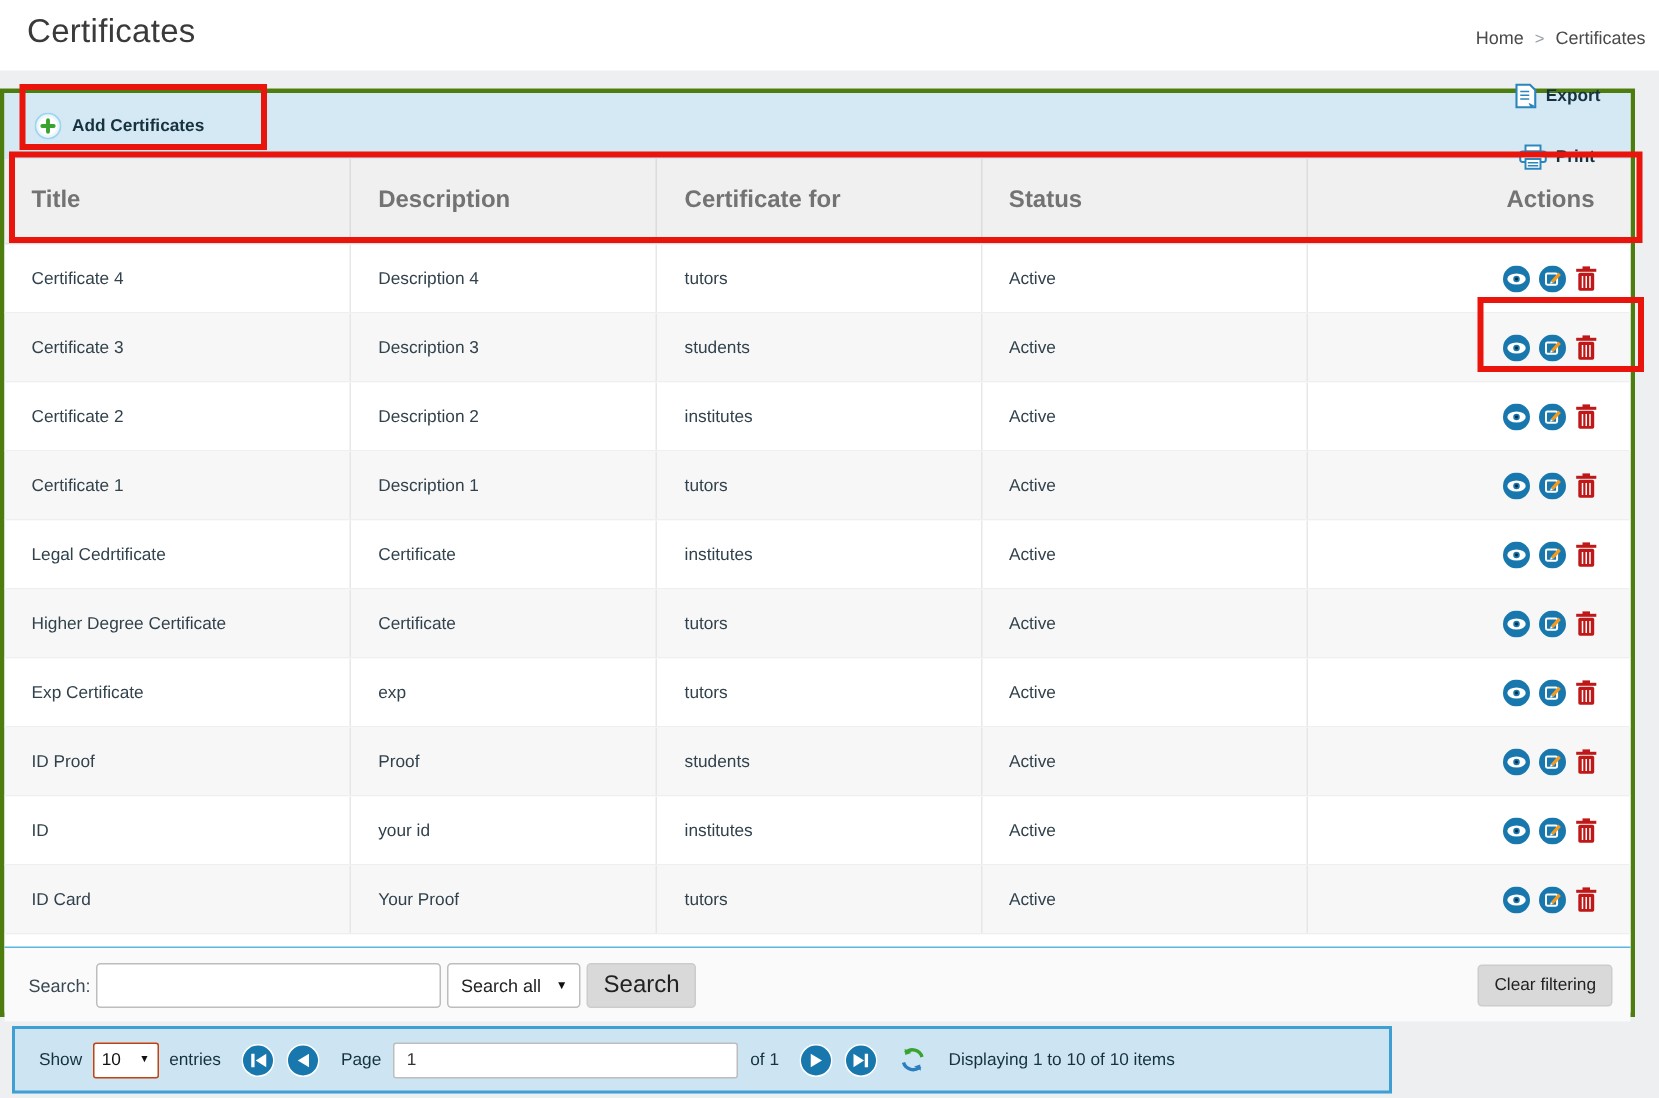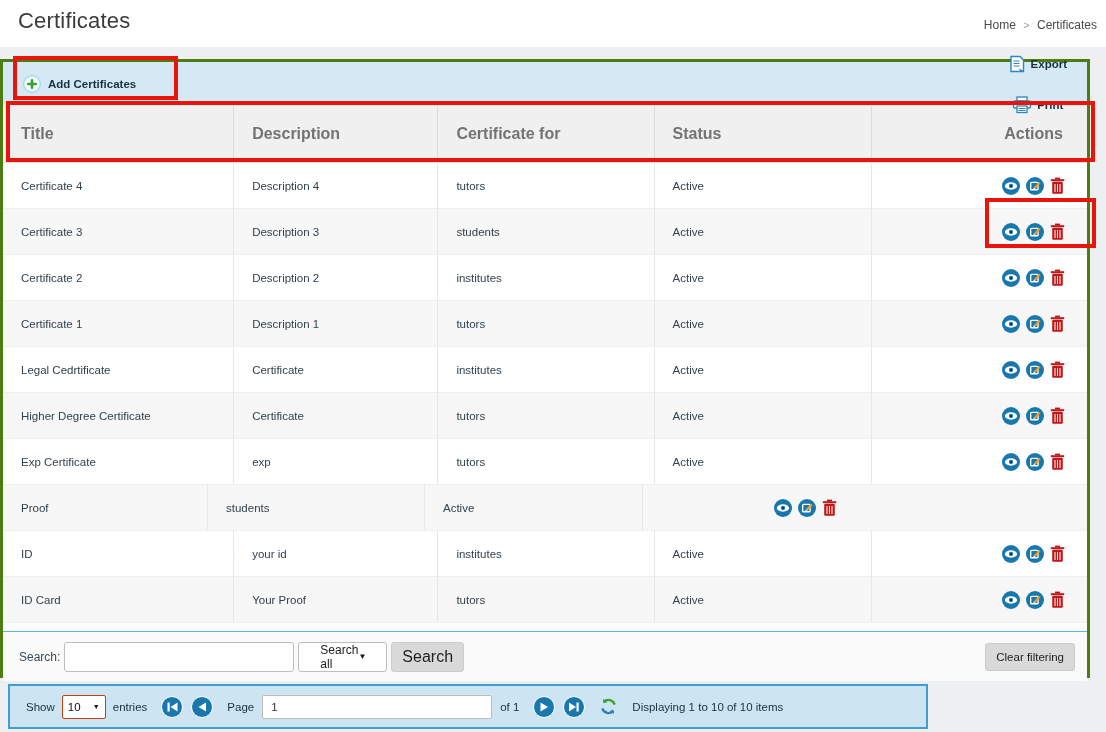--- a/index.html
+++ b/index.html
@@ -34,21 +34,21 @@
   .trow .cell { display:flex; align-items:center; padding:0 18px; font-size:11.5px; color:#32424c; border-right:1px solid #e7e7e7; overflow:hidden; white-space:nowrap; }
   .trow .cell:last-child { border-right:none; justify-content:flex-end; padding-right:22px; gap:6px; }
   .action-icon { width:18px; height:18px; cursor:pointer; display:inline-block; }
   .trash-icon { width:15px; height:18px; cursor:pointer; display:inline-block; }
 
   
   .spacer { height:8px; background:#ffffff; }
   .search-row { height:50px; background:#fafafa; border-top:1px solid #59b7e0; display:flex; align-items:center; padding:0 16px; position:relative; }
   .search-label { font-size:12px; color:#3a4a54; margin-right:4px; }
   .search-input { width:230px; height:30px; border:1px solid #bdbdbd; border-radius:3px; background:#fff; padding:0 8px; font-size:12px; color:#333; outline:none; }
-  .select-box { margin-left:4px; width:89px; height:30px; border:1px solid #bdbdbd; border-radius:3px; background:#fff; display:flex; align-items:center; justify-content:space-between; padding:0 21px; font-size:12px; color:#222; cursor:pointer; }
+  .select-box { margin-left:4px; width:89px; height:30px; border:1px solid #bdbdbd; border-radius:3px; background:#fff; display:flex; align-items:center; justify-content:space-between; padding:0 8px; font-size:12px; color:#222; cursor:pointer; }
   .select-box .arrow { font-size:8px; color:#111; }
   .gray-btn { margin-left:4px; height:30px; padding:0 10px; background:#d9d9d9; border:1px solid #cccccc; border-radius:3px; font-size:16px; color:#222; display:flex; align-items:center; cursor:pointer; }
   .clear-btn { position:absolute; right:12px; top:11px; height:28px; padding:0 10px; background:#d9d9d9; border:1px solid #cccccc; border-radius:3px; font-size:11.5px; color:#222; display:flex; align-items:center; cursor:pointer; }
 
   
   .pagination { position:absolute; left:8px; top:684px; width:920px; height:45px; background:#cde5f3; border:2px solid #3f9fd2; display:flex; align-items:center; padding:0 16px; font-size:11.5px; color:#16323f; }
   .pg-select { width:44px; height:24px; border:1px solid #c2410c; border-radius:2px; background:#fff; display:flex; align-items:center; justify-content:space-between; padding:0 5px; font-size:11.5px; color:#111; cursor:pointer; margin:0 7px; }
   .pg-select .arrow { font-size:7px; }
   .nav-btn { width:22px; height:22px; cursor:pointer; }
   .pg-page-input { width:230px; height:24px; border:1px solid #bdbdbd; border-radius:2px; background:#fff; padding:0 8px; font-size:11.5px; color:#333; outline:none; margin:0 8px; }
@@ -297,20 +297,21 @@
       <svg class="trash-icon" viewBox="0 0 15 18">
         <rect x="2.2" y="4.8" width="10.6" height="12" rx="1.2" fill="#bf1818"></rect>
         <rect x="0.8" y="2.2" width="13.4" height="2" fill="#bf1818"></rect>
         <rect x="5" y="0.6" width="5" height="1.8" fill="#bf1818"></rect>
         <path d="M5 7 v8 M7.5 7 v8 M10 7 v8" stroke="#ffffff" stroke-width="1"></path>
       </svg>
     </div>
   </div>
 
   <div class="trow alt">
+    <div class="cell c0">ID Proof</div>
     <div class="cell c1">Proof</div>
     <div class="cell c2">students</div>
     <div class="cell c3">Active</div>
     <div class="cell c4">
       <svg class="action-icon" viewBox="0 0 20 20">
         <circle cx="10" cy="10" r="10" fill="#1878ad"></circle>
         <ellipse cx="10" cy="10" rx="6.8" ry="4.1" fill="#ffffff"></ellipse>
         <circle cx="10" cy="10" r="2.4" fill="#1878ad"></circle>
         <circle cx="10" cy="10" r="1.1" fill="#0b2836"></circle>
       </svg>

